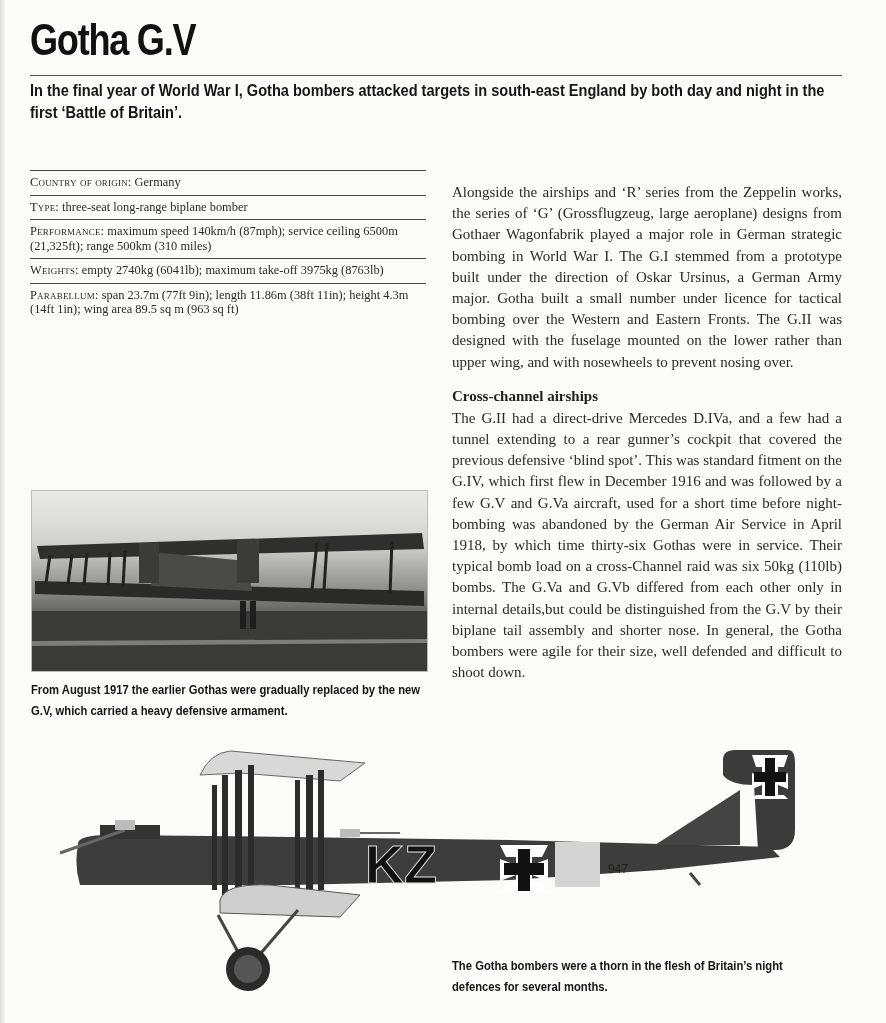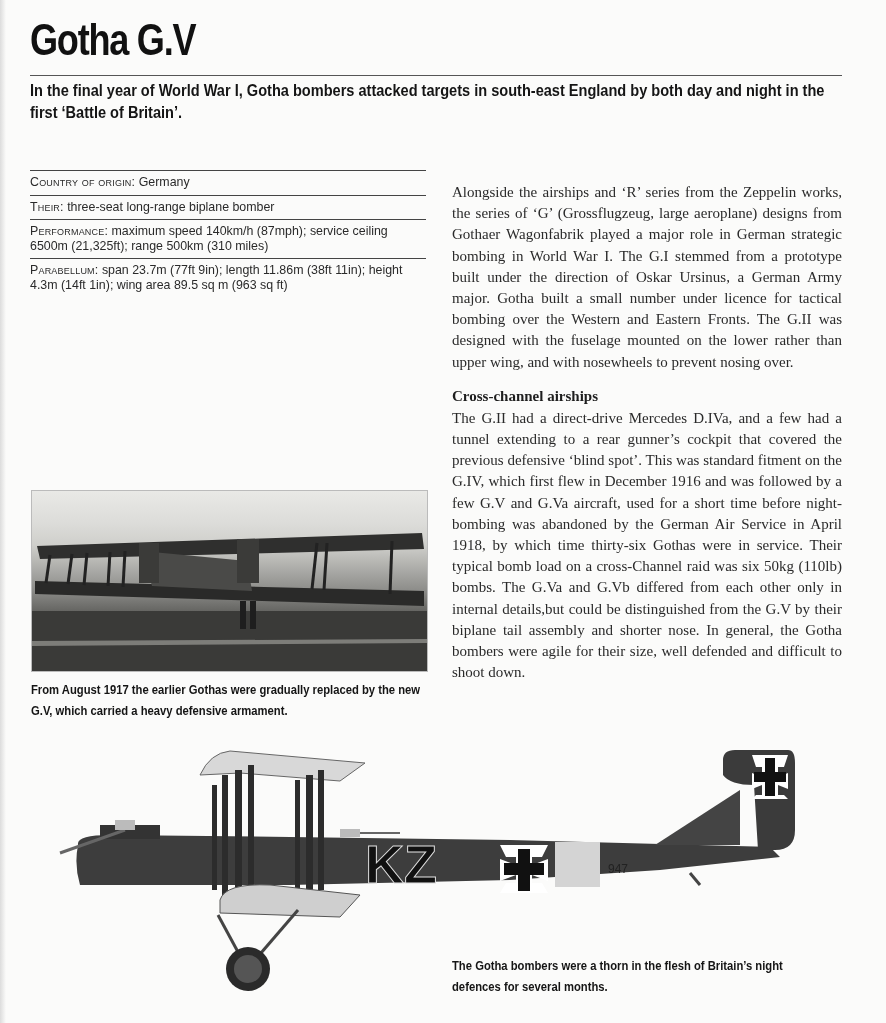--- a/index.html
+++ b/index.html
@@ -19,21 +19,21 @@
   .intro {
     position:absolute; left:30px; top:80px; width:900px;
     font-family:"Liberation Sans", sans-serif; font-weight:bold;
     font-size:16px; line-height:22px; color:#151515;
     transform:scaleX(0.91); transform-origin:left top;
   }
   .specs { position:absolute; left:30px; top:170px; width:396px; }
   .spec-row {
     border-top:1px solid #444;
     padding:4px 0 5px 0;
-    font-family:Liberation Sans, sans-serif; font-size:12.4px; line-height:14.5px; color:#2a2a2a;
+    font-family:Liberation Serif, serif; font-size:12.4px; line-height:14.5px; color:#2a2a2a;
   }
   .spec-row:last-child { border-bottom:none; }
   .spec-label { font-variant:small-caps; letter-spacing:0.2px; }
   .photo {
     position:absolute; left:31px; top:490px; width:395px; height:180px;
     background:linear-gradient(#e9e9e6 0%, #dcdcd9 18%, #cfcfcb 30%, #8d8d8a 55%, #5a5a57 70%, #3e3e3c 100%);
     overflow:hidden; border:1px solid #bbb;
   }
   .photo svg { position:absolute; left:0; top:0; }
   .photo-caption {
@@ -64,22 +64,23 @@
 <div class="edge-shadow"></div>
 
 <div class="title">Gotha G.V</div>
 <div class="rule-top"></div>
 <div class="intro">
     <span style="display:block;width:880px;">In the final year of World War I, Gotha bombers attacked targets in south-east England by both day and night in the first ‘Battle of Britain’.</span>
   </div>
 
 <div class="specs">
   <div class="spec-row"><span class="spec-label">Country of origin:</span><span> Germany</span></div>
-  <div class="spec-row"><span class="spec-label">Their:</span><span> three-seat long-range biplane bomber</span></div>
+  <div class="spec-row"><span class="spec-label">Type:</span><span> three-seat long-range biplane bomber</span></div>
   <div class="spec-row"><span class="spec-label">Performance:</span><span> maximum speed 140km/h (87mph); service ceiling 6500m (21,325ft); range 500km (310 miles)</span></div>
+  <div class="spec-row"><span class="spec-label">Weights:</span><span> empty 2740kg (6041lb); maximum take-off 3975kg (8763lb)</span></div>
   <div class="spec-row"><span class="spec-label">Parabellum:</span><span> span 23.7m (77ft 9in); length 11.86m (38ft 11in); height 4.3m (14ft 1in); wing area 89.5 sq m (963 sq ft)</span></div>
 </div>
 
 <div class="photo">
   <svg width="395" height="180" viewBox="0 0 395 180">
     <rect x="0" y="120" width="395" height="60" fill="#3a3a38"></rect>
     <path d="M0 150 L395 148 L395 152 L0 155 Z" fill="#9a9a96" opacity="0.7"></path>
     <path d="M5 55 L390 42 L392 58 L8 68 Z" fill="#2f2f2e"></path>
     <path d="M3 90 L392 100 L392 115 L3 103 Z" fill="#2a2a29"></path>
     <g stroke="#222" stroke-width="3">

